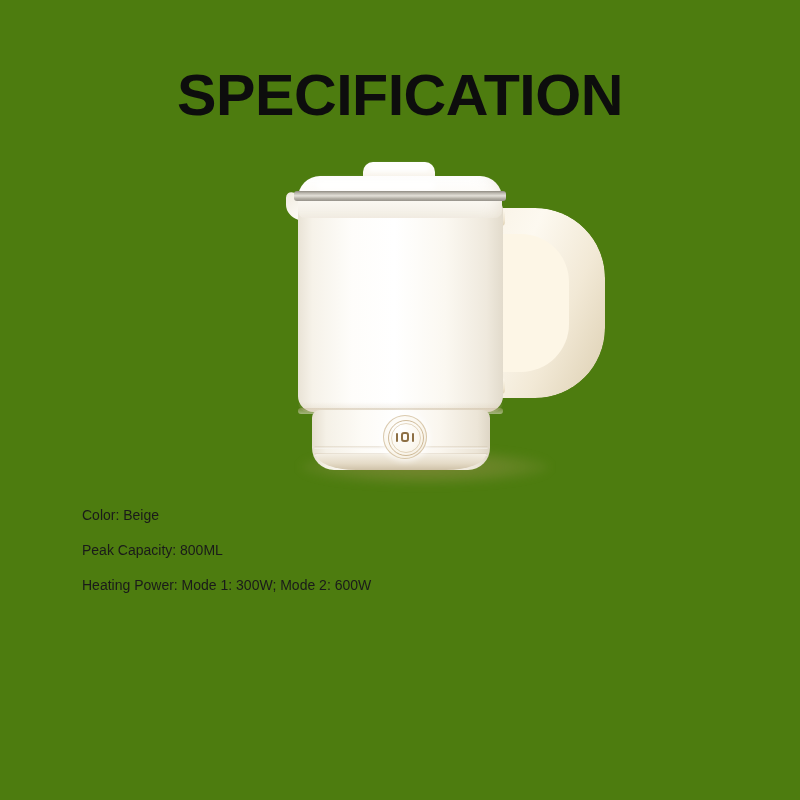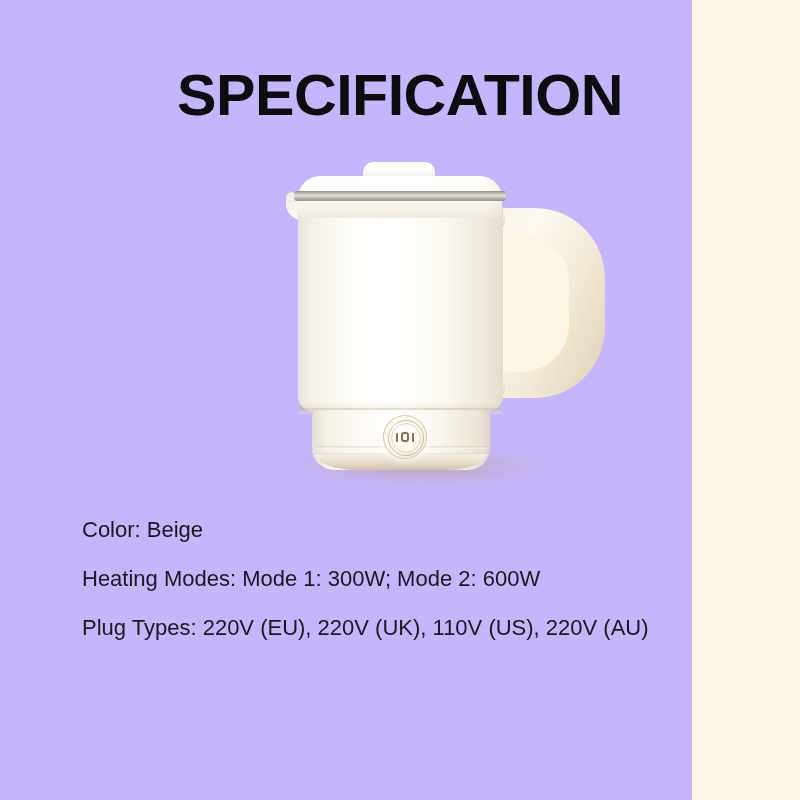--- a/index.html
+++ b/index.html
@@ -8,23 +8,23 @@
   }
   body {
     width: 800px;
     height: 800px;
     background: #fdf6e6;
     font-family: "Liberation Sans", sans-serif;
     overflow: hidden;
   }
   .page {
     position: relative;
-    width: 692px;
+    width: 800px;
     height: 800px;
-    background: #c4b5fd;
+    background: #4d7c0f;
     text-decoration: underline;
   }
 
   
   .title {
     position: absolute;
     top: 66px;
     left: 0;
     width: 800px;
     text-align: center;
@@ -303,26 +303,25 @@
 
   
   .spec-list {
     position: absolute;
     left: 82px;
     top: 498px;
     width: 640px;
   }
   .spec-line {
     font-family: "Liberation Sans", sans-serif;
-    font-size: 22px;
+    font-size: 14px;
     font-weight: 400;
     color: #1a1a1a;
     line-height: 35px;
     white-space: nowrap;
-    margin-top: 14px;
   }
 </style>
 </head>
 <body>
 
 <div class="page">
 
   <div class="title">SPECIFICATION</div>
 
   <div class="product-stage">
@@ -355,17 +354,17 @@
         <span class="bar"></span>
         <span class="oval"></span>
         <span class="bar"></span>
       </div>
     </div>
 
   </div>
 
   <div class="spec-list">
     <div class="spec-line">Color: Beige</div>
-    <div class="spec-line">Heating Modes: Mode 1: 300W; Mode 2: 600W</div>
-    <div class="spec-line">Plug Types: 220V (EU), 220V (UK), 110V (US), 220V (AU)</div>
+    <div class="spec-line">Peak Capacity: 800ML</div>
+    <div class="spec-line">Heating Power: Mode 1: 300W; Mode 2: 600W</div>
   </div>
 
 </div>
 
 </body></html>

